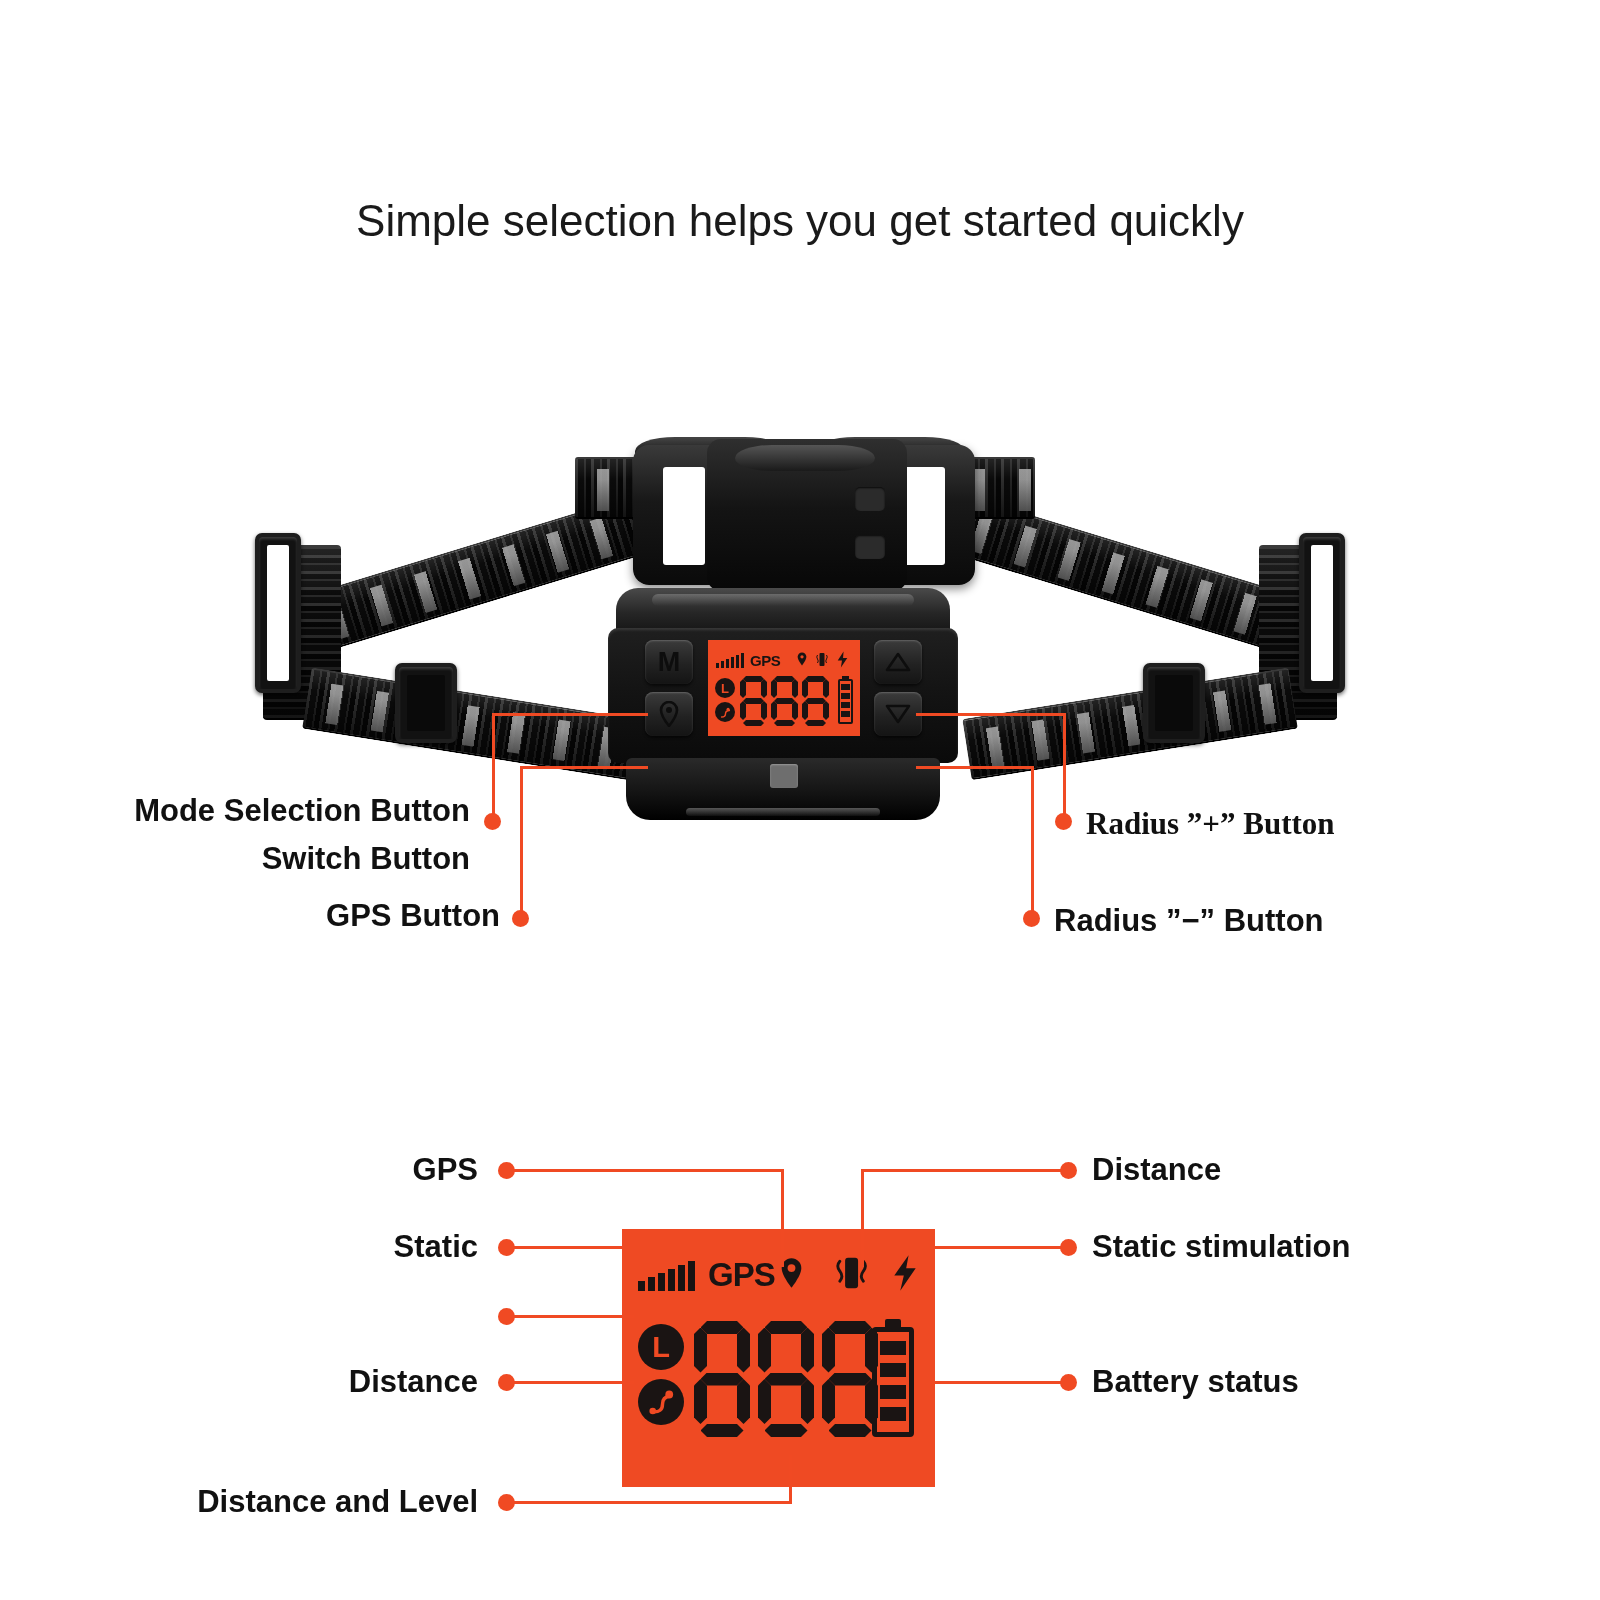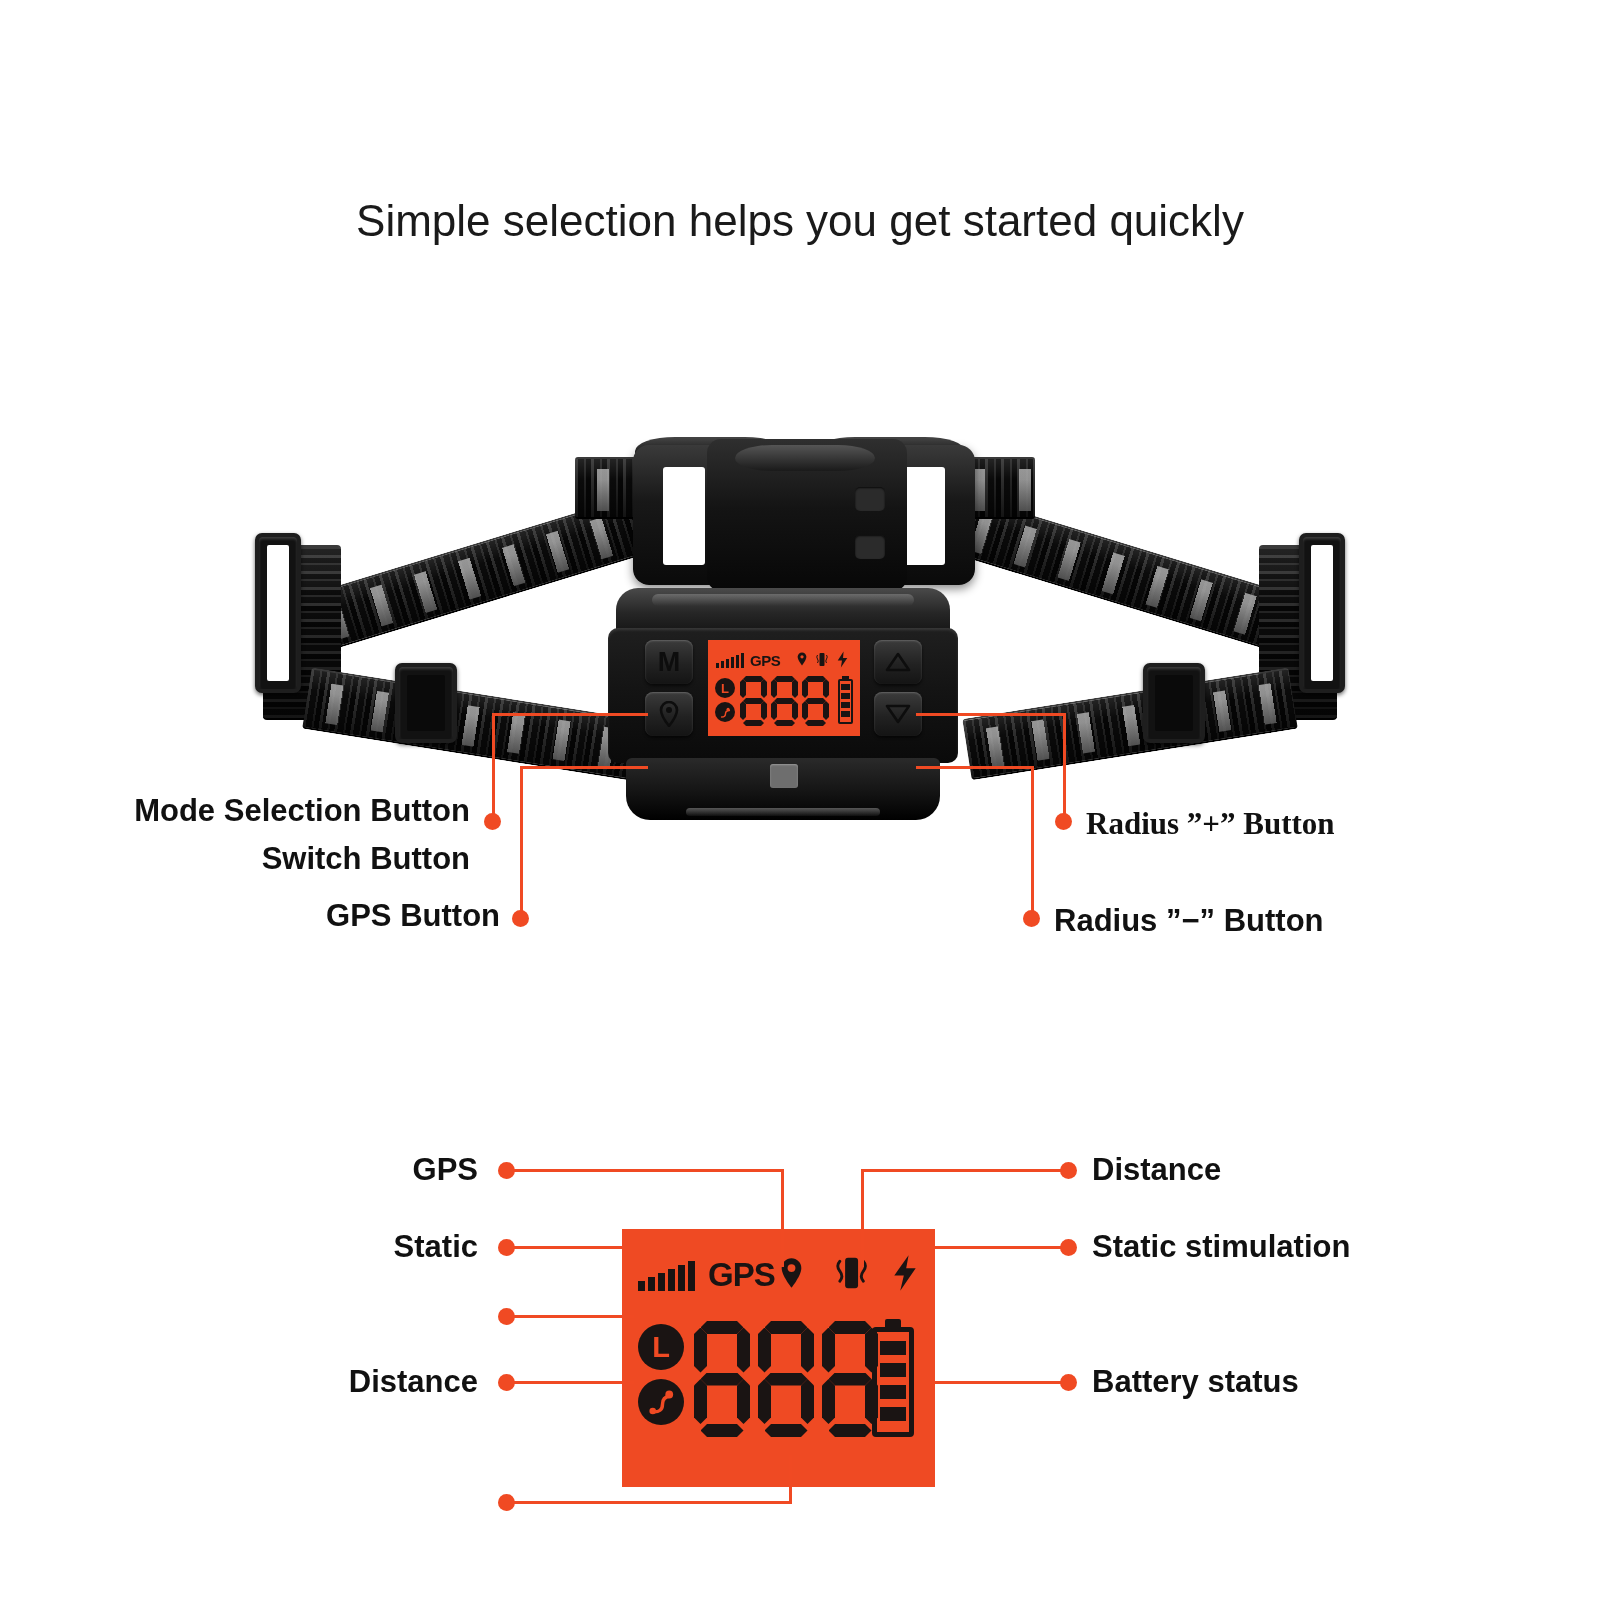--- a/index.html
+++ b/index.html
@@ -436,20 +436,21 @@
   <div class="dot" style="left:498px; top:1308px;"></div>
   <div class="ln-h" style="left:506px; top:1315px; width:128px;"></div>
 
   <div class="dot" style="left:498px; top:1374px;"></div>
   <div class="ln-h" style="left:506px; top:1381px; width:128px;"></div>
   <div class="lbl r" style="left:220px; top:1364px; width:258px;">Distance</div>
 
   <div class="dot" style="left:498px; top:1494px;"></div>
   <div class="ln-h" style="left:506px; top:1501px; width:286px;"></div>
   <div class="ln-v" style="left:789px; top:1455px; height:49px;"></div>
+  <div class="lbl r" style="left:150px; top:1484px; width:328px;">Distance and Level</div>
 
   <div class="ln-v" style="left:861px; top:1169px; height:98px;"></div>
   <div class="ln-h" style="left:861px; top:1169px; width:204px;"></div>
   <div class="dot" style="left:1060px; top:1162px;"></div>
   <div class="lbl" style="left:1092px; top:1152px;">Distance</div>
 
   <div class="ln-h" style="left:930px; top:1246px; width:135px;"></div>
   <div class="dot" style="left:1060px; top:1239px;"></div>
   <div class="lbl" style="left:1092px; top:1229px;">Static stimulation</div>
 

